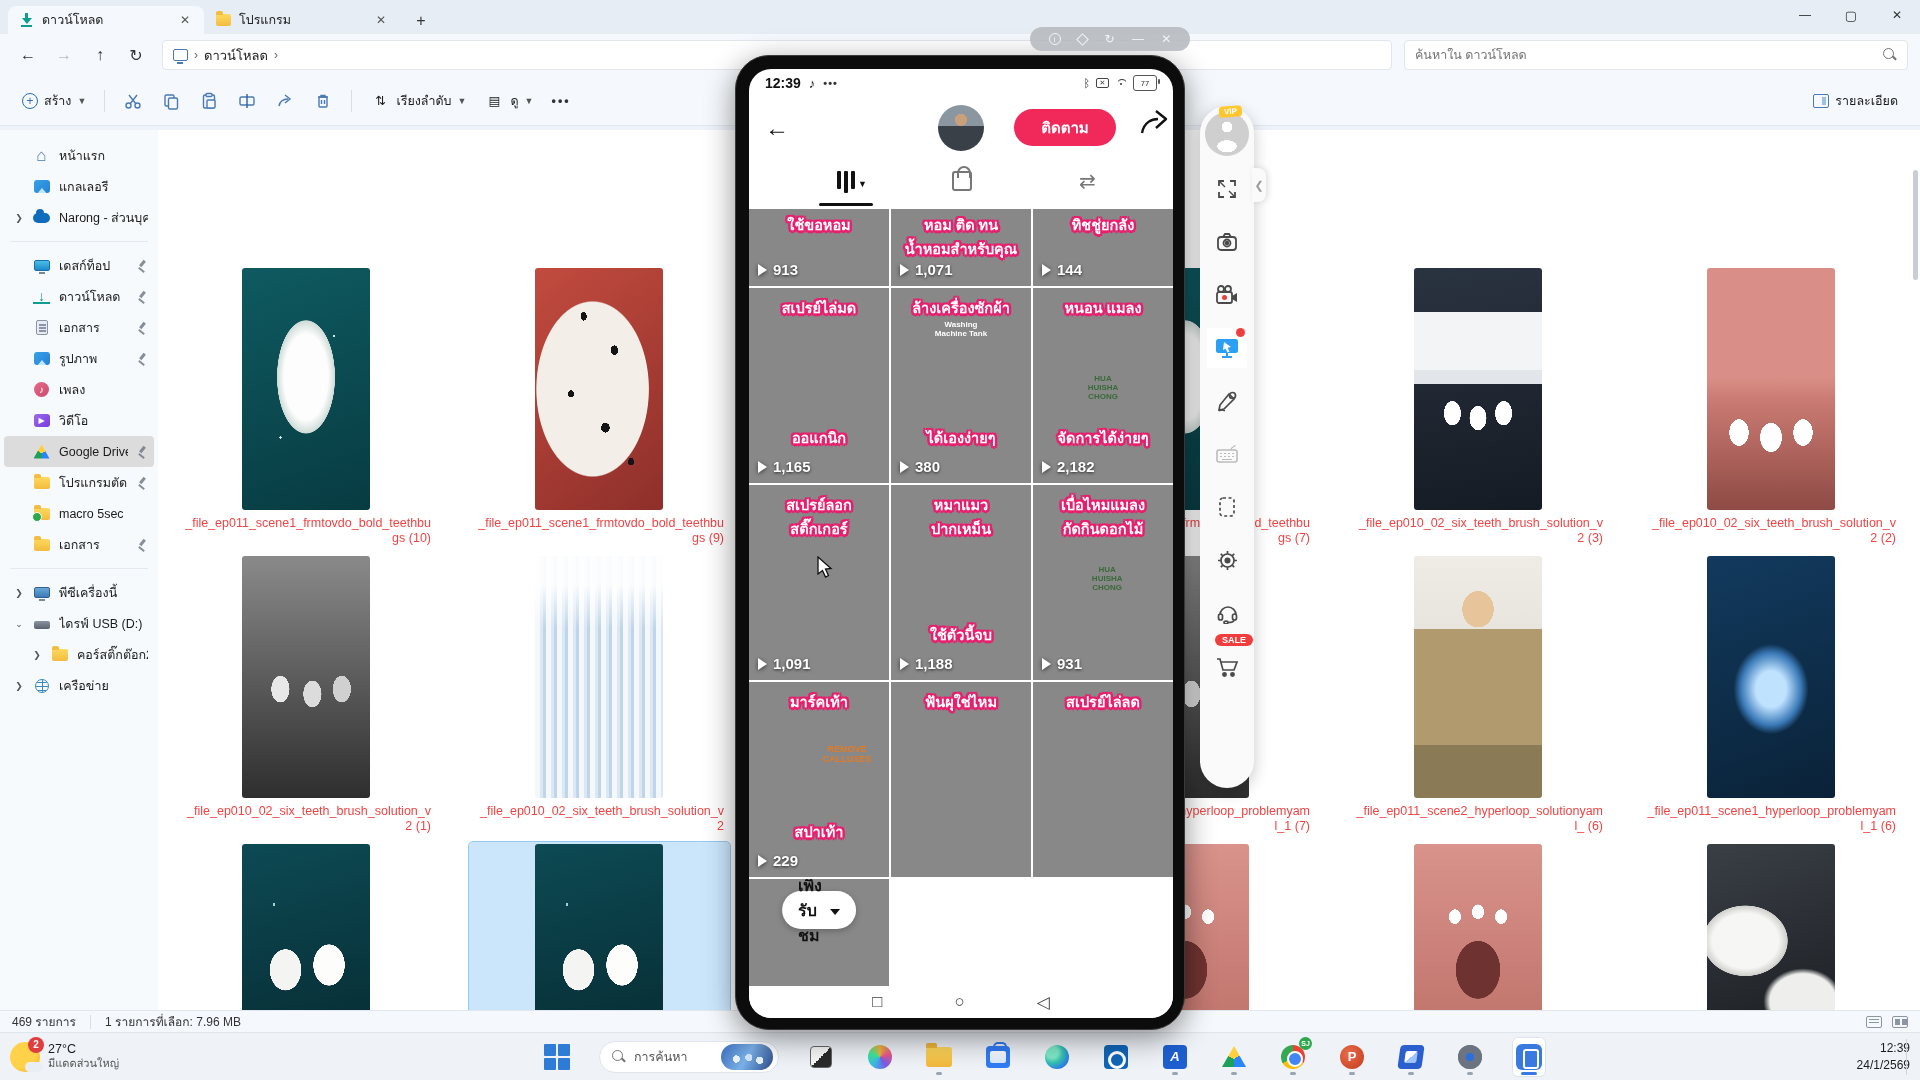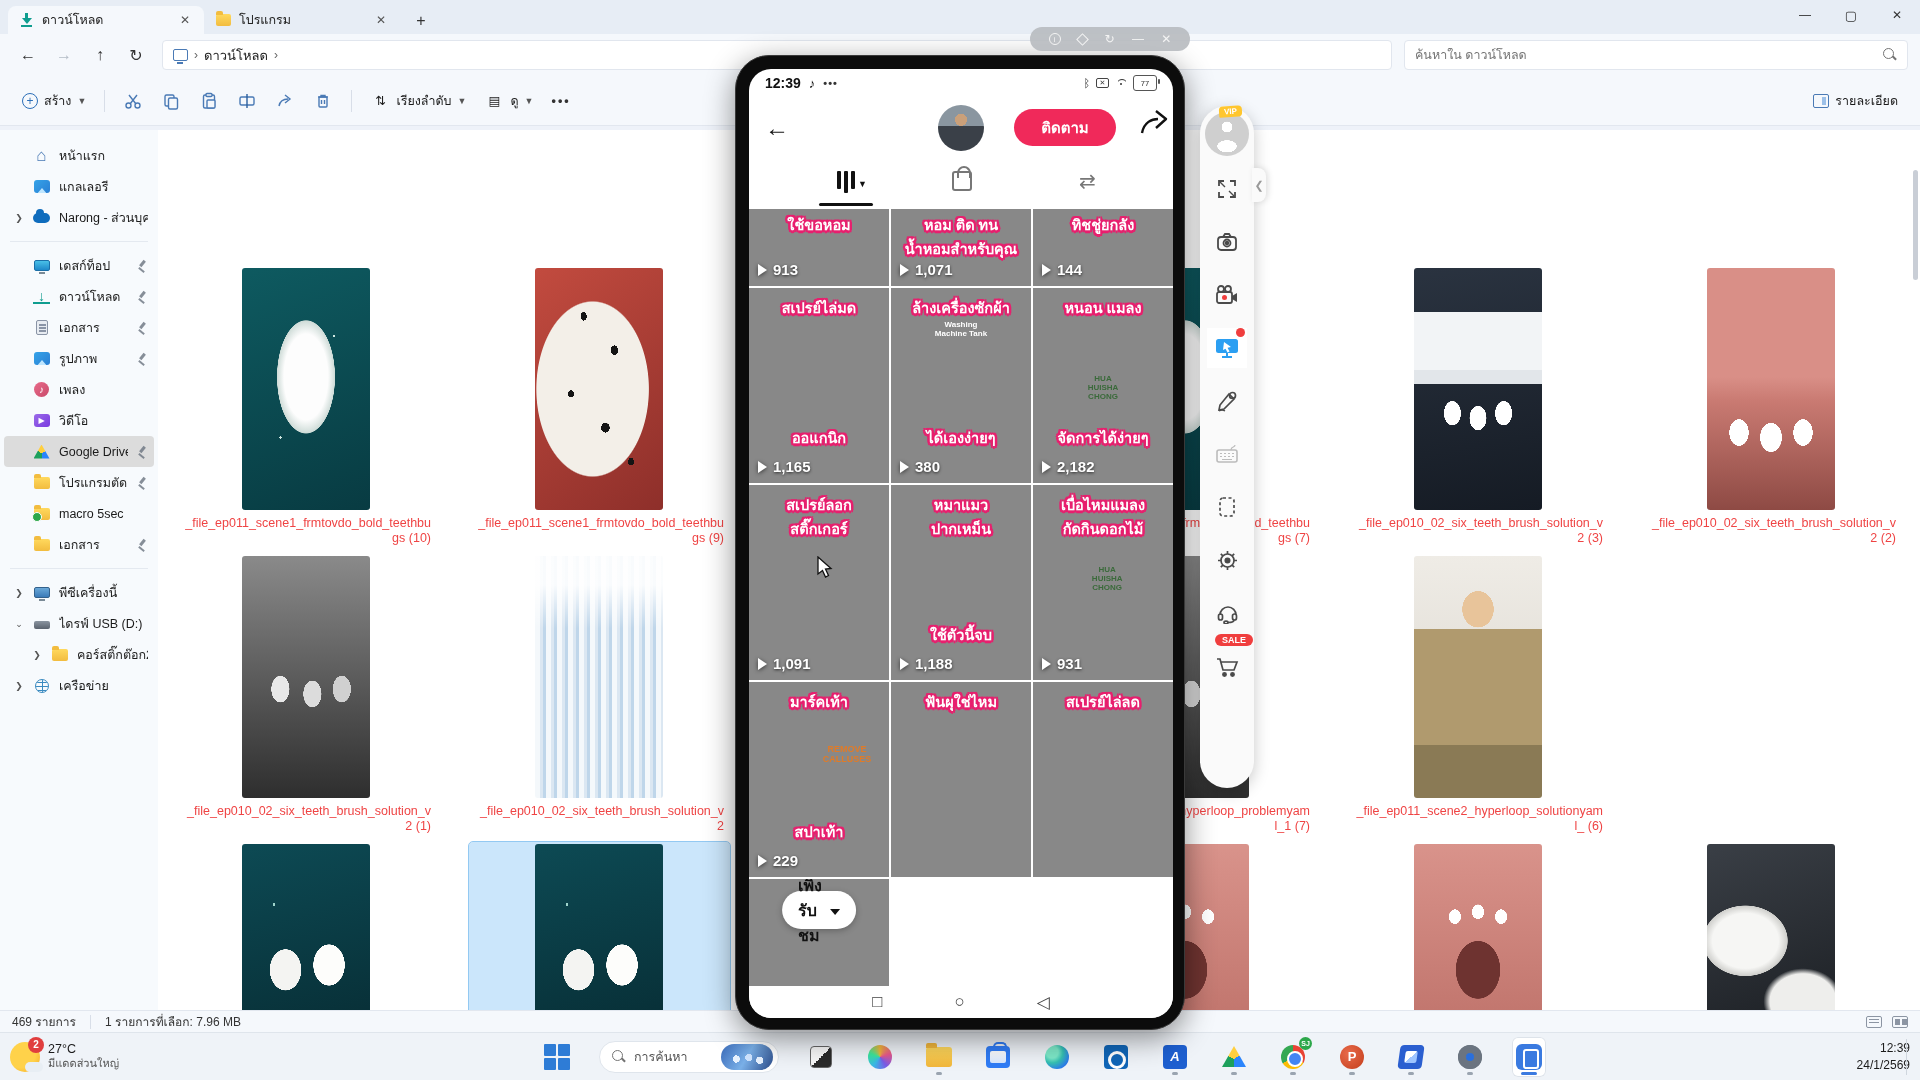--- a/index.html
+++ b/index.html
@@ -530,20 +530,24 @@
         <div class="fname">_file_ep010_02_six_teeth_brush_solution_v2</div>
       </div>
     <div class="fcell c4 r2">
         <div class="fthumb" data-thumb="teeth-gray"></div>
         <div class="fname">_file_ep011_scene1_hyperloop_problemyaml_1 (7)</div>
       </div>
     <div class="fcell c5 r2">
         <div class="fthumb" data-thumb="officer"></div>
         <div class="fname">_file_ep011_scene2_hyperloop_solutionyaml_ (6)</div>
       </div>
+    <div class="fcell c6 r2">
+        <div class="fthumb" data-thumb="xray"></div>
+        <div class="fname">_file_ep011_scene1_hyperloop_problemyaml_1 (6)</div>
+      </div>
     <div class="fcell c1 r3">
         <div class="fthumb" data-thumb="molar-teal"></div>
       </div>
     <div class="fcell c2 r3 sel">
         <div class="fthumb" data-thumb="molar-teal"></div>
       </div>
     <div class="fcell c4 r3">
         <div class="fthumb" data-thumb="mouth"></div>
       </div>
     <div class="fcell c5 r3">

